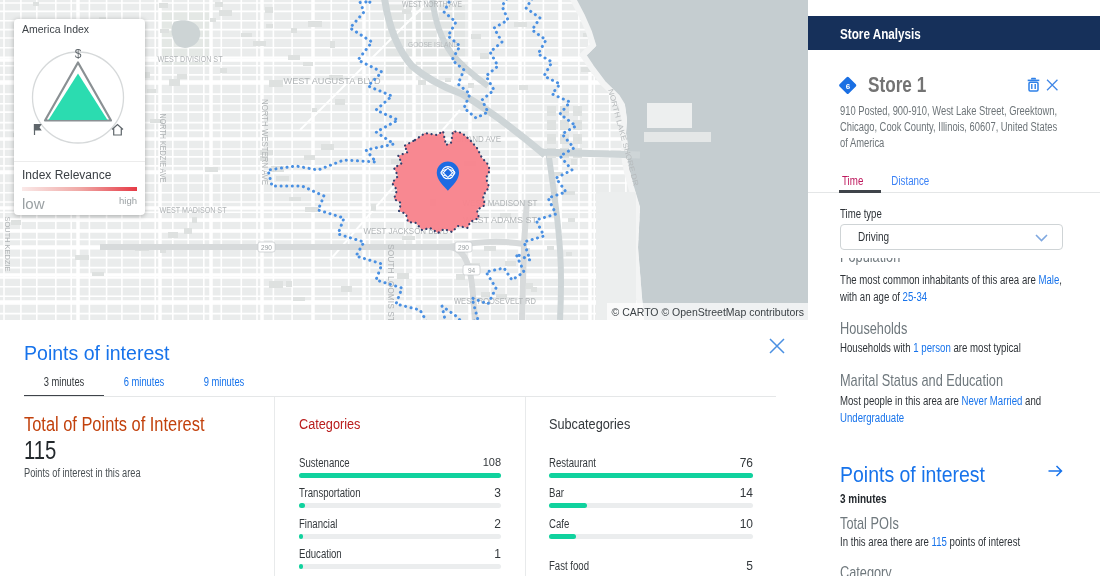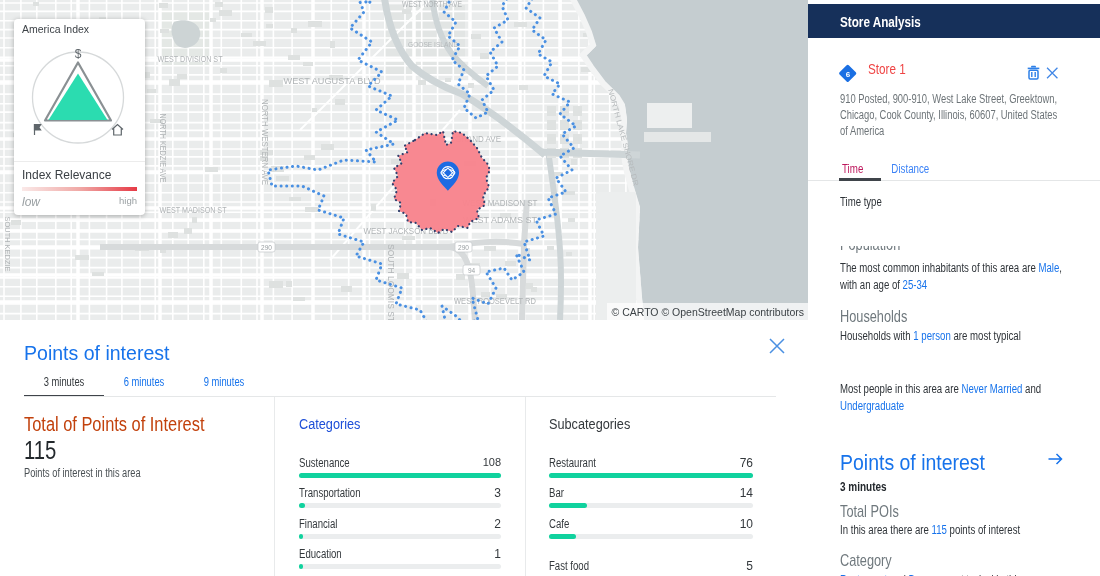--- a/index.html
+++ b/index.html
@@ -3,24 +3,24 @@
 * { margin:0; padding:0; box-sizing:border-box; }
 body { font-family:"Liberation Sans",sans-serif; width:1100px; height:576px; overflow:hidden; background:#fff; }
 #app { position:relative; width:1100px; height:576px; }
 #map { position:absolute; left:0; top:0; width:808px; height:320px; overflow:hidden; }
 #attrib { position:absolute; right:0; top:303px; height:17px; background:rgba(255,255,255,0.72); font-size:10.5px; color:#3c4246; padding:2.5px 4px 0 5px; }
 .ti-card { position:absolute; left:14px; top:19px; width:131px; height:196px; background:#fff; border-radius:4px; box-shadow:0 1px 5px rgba(0,0,0,0.28); }
 .ti-title { position:absolute; left:8px; top:4px; font-size:10.5px; color:#3d4247; }
 .ti-divider { position:absolute; left:0; top:142px; width:131px; height:1px; background:#ececec; }
 .ti-sub { position:absolute; left:8px; top:149px; font-size:12px; color:#3a3f44; }
 .ti-grad { position:absolute; left:8px; top:168px; width:115px; height:3.5px; background:linear-gradient(to right,#fae9e8,#f0a9a6,#e63a46); }
-.ti-low { position:absolute; left:8px; top:176px; font-size:12px; color:#9aa0a3;font-style:italic; }
+.ti-low { position:absolute; left:8px; top:176px; font-size:15px; color:#9aa0a3; }
 .ti-high { position:absolute; right:8px; top:176px; font-size:9.5px; color:#9aa0a3; }
 #bottom { position:absolute; left:0; top:320px; width:808px; height:256px; background:#fff; }
-#sidebar { position:absolute; left:808px; top:4px; width:292px; height:416px; background:#fff; }
+#sidebar { position:absolute; left:808px; top:16px; width:292px; height:416px; background:#fff; }
 .blue { color:#1773eb; }
 .gray-h { color:#6f787d; font-size:17px; }
 .sqL { display:inline-block; transform:scaleX(0.77); transform-origin:0 50%; white-space:nowrap; }
 .sq75L { display:inline-block; transform:scaleX(0.75); transform-origin:0 50%; white-space:nowrap; }
 .sq78L { display:inline-block; transform:scaleX(0.78); transform-origin:0 50%; white-space:nowrap; }
 .sq80 { display:inline-block; transform:scaleX(0.80); transform-origin:0 50%; white-space:nowrap; }
 .sq82L { display:inline-block; transform:scaleX(0.82); transform-origin:0 50%; white-space:nowrap; }
 .sq885L { display:inline-block; transform:scaleX(0.885); transform-origin:0 50%; white-space:nowrap; }
 .sq93L { display:inline-block; transform:scaleX(0.93); transform-origin:0 50%; white-space:nowrap; }
 .sqC { display:inline-block; transform:scaleX(0.78); white-space:nowrap; }
@@ -306,21 +306,21 @@
  <div style="position:absolute;left:24px;top:55px;width:80px;text-align:center;font-size:12px;color:#33383c"><span class="sqC">3 minutes</span></div>
  <div style="position:absolute;left:104px;top:55px;width:80px;text-align:center;font-size:12px;color:#1773eb"><span class="sqC">6 minutes</span></div>
  <div style="position:absolute;left:184px;top:55px;width:80px;text-align:center;font-size:12px;color:#1773eb"><span class="sqC">9 minutes</span></div>
  <div style="position:absolute;left:24px;top:74.5px;width:80px;height:2.8px;background:#3f444a"></div>
  <div style="position:absolute;left:24px;top:76px;width:752px;height:1px;background:#e5e7e8"></div>
  <div style="position:absolute;left:274px;top:77px;width:1px;height:179px;background:#e8eaeb"></div>
  <div style="position:absolute;left:525px;top:77px;width:1px;height:179px;background:#e8eaeb"></div>
  <div style="position:absolute;left:24px;top:93px;font-size:20px;color:#c2410c"><span class="sq82L">Total of Points of Interest</span></div>
  <div style="position:absolute;left:24px;top:115px;font-size:26px;color:#23282c"><span class="sq78L">115</span></div>
  <div style="position:absolute;left:24px;top:146px;font-size:12px;color:#4a5054"><span class="sqL">Points of interest in this area</span></div>
- <div style="position:absolute;left:299px;top:95px;font-size:15.5px;color:#1d4ed8"><span class="sq82L">Categories</span></div>
+ <div style="position:absolute;left:299px;top:95px;font-size:15.5px;color:#b91c1c"><span class="sq82L">Categories</span></div>
  <div style="position:absolute;left:549px;top:95px;font-size:15.5px;color:#33383c"><span class="sq82L">Subcategories</span></div>
  <div style="position:absolute;left:299px;top:135.5px;width:202px;height:26px">
 <span class="sq80" style="position:absolute;left:0;top:0;font-size:12px;color:#33383c">Sustenance</span>
 <span style="position:absolute;right:0;top:0;font-size:11px;color:#33383c">108</span>
 <div style="position:absolute;left:0;top:17px;width:202px;height:5px;border-radius:2.5px;background:#ebedee"></div>
 <div style="position:absolute;left:0;top:17px;width:202.0px;height:5px;border-radius:2.5px;background:#10d29e"></div>
 </div>
       <div style="position:absolute;left:299px;top:166px;width:202px;height:26px">
 <span class="sq80" style="position:absolute;left:0;top:0;font-size:12px;color:#33383c">Transportation</span>
 <span style="position:absolute;right:0;top:0;font-size:12px;color:#33383c">3</span>
@@ -365,46 +365,53 @@
 </div>
 </div>
 
 <div id="sidebar">
  <div style="position:absolute;left:0;top:0;width:292px;height:34px;background:#16305a"></div>
  <div style="position:absolute;left:32px;top:9px;font-size:15px;font-weight:bold;color:#fff"><span class="sq78L">Store Analysis</span></div>
  <div style="position:absolute;left:31px;top:61px;width:18px;height:18px">
    <div style="position:absolute;left:2.3px;top:2.3px;width:13.4px;height:13.4px;background:#1a6fe3;border-radius:1.5px;transform:rotate(45deg)"></div>
    <div style="position:absolute;left:0;top:4.5px;width:18px;text-align:center;font-size:8px;font-weight:bold;color:#fff">6</div>
  </div>
- <div style="position:absolute;left:60px;top:55.5px;font-size:15px;font-weight:normal;color:#ef4444"><span class="sq78L">Store 1</span></div>
+ <div style="position:absolute;left:60px;top:55.5px;font-size:22px;font-weight:bold;color:#737373"><span class="sq78L">Store 1</span></div>
  <svg width="13" height="15" viewBox="0 0 13 15" style="position:absolute;left:219px;top:61px">
         <g stroke="#2e80e8" fill="none">
           <rect x="0.7" y="2.6" width="11.6" height="1.6" fill="#2e80e8" stroke="none"></rect>
           <path d="M4 2.6 V1.6 Q4 0.7 4.9 0.7 H8.1 Q9 0.7 9 1.6 V2.6" fill="#2e80e8" stroke="none"></path>
           <rect x="2" y="5.2" width="9" height="8.8" rx="1.2" stroke-width="1.5"></rect>
           <path d="M4.8 7 V12" stroke-width="1.4"></path>
           <path d="M8.2 7 V12" stroke-width="1.4"></path>
         </g>
       </svg>
       <svg width="12.5" height="12" viewBox="0 0 15 15" style="position:absolute;left:237.5px;top:62.5px">
         <g stroke="#4187e6" stroke-width="1.6" fill="none">
           <path d="M1 1 L14 14 M14 1 L1 14"></path>
         </g>
       </svg>
  <div style="position:absolute;left:32px;top:87px;width:260px;font-size:12.5px;line-height:16.2px;color:#6d7478"><span class="sq75L">910 Posted, 900-910, West Lake Street, Greektown,<br>Chicago, Cook County, Illinois, 60607, United States<br>of America</span></div>
  <div style="position:absolute;left:31px;top:158px;width:42px;font-size:12.5px;color:#be185d"><span class="sqC">Time</span></div>
  <div style="position:absolute;left:76px;top:158px;width:52px;text-align:center;font-size:12.5px;color:#3b82f6"><span class="sqC">Distance</span></div>
  <div style="position:absolute;left:0;top:176px;width:292px;height:1px;background:#e4e6e7"></div>
  <div style="position:absolute;left:31px;top:174px;width:42px;height:3.4px;background:#3f444a"></div>
  <div style="position:absolute;left:32px;top:191px;font-size:12px;color:#2e3338"><span class="sq80">Time type</span></div>
+ <div style="position:absolute;left:32px;top:208px;width:223px;height:26px;border:1px solid #cfd4d6;border-radius:4px;background:#fff">
+   <span class="sq80" style="position:absolute;left:17px;top:5px;font-size:12.5px;color:#2e3338">Driving</span>
+   <svg width="13" height="8" viewBox="0 0 13 8" style="position:absolute;right:14px;top:9px">
+          <path d="M1 1 L6.5 6.5 L12 1" stroke="#7fa8e0" stroke-width="1.6" fill="none"></path>
+        </svg>
+ </div>
  <div style="position:absolute;left:0;top:242px;width:292px;height:334px;overflow:hidden">
    <div class="gray-h" style="position:absolute;left:32px;top:-11px"><span class="sq75L">Population</span></div>
    <div style="position:absolute;left:32px;top:14px;width:280px;font-size:12.5px;line-height:17px;color:#2e3338"><span class="sqL">The most common inhabitants of this area are <span class="blue">Male</span>,<br>with an age of <span class="blue">25-34</span></span></div>
    <div class="gray-h" style="position:absolute;left:32px;top:61px"><span class="sq75L">Households</span></div>
    <div style="position:absolute;left:32px;top:83px;width:280px;font-size:12.5px;color:#2e3338"><span class="sqL">Households with <span class="blue">1 person</span> are most typical</span></div>
+   <div class="gray-h" style="position:absolute;left:32px;top:113px"><span class="sq75L">Marital Status and Education</span></div>
    <div style="position:absolute;left:32px;top:135px;width:280px;font-size:12.5px;line-height:17px;color:#2e3338"><span class="sqL">Most people in this area are <span class="blue">Never Married</span> and<br><span class="blue">Undergraduate</span></span></div>
    <div style="position:absolute;left:32px;top:203.5px;font-size:22px;color:#1773eb"><span class="sq885L">Points of interest</span></div>
    <div style="position:absolute;left:32px;top:233.5px;font-size:12.5px;font-weight:bold;color:#23282d"><span class="sq80">3 minutes</span></div>
    <div class="gray-h" style="position:absolute;left:32px;top:256px"><span class="sq75L">Total POIs</span></div>
    <div style="position:absolute;left:32px;top:276.5px;width:280px;font-size:12.5px;color:#2e3338"><span class="sqL">In this area there are <span class="blue">115</span> points of interest</span></div>
    <div class="gray-h" style="position:absolute;left:32px;top:305px"><span class="sq75L">Category</span></div>
    <div style="position:absolute;left:32px;top:327px;width:280px;font-size:12.5px;color:#2e3338"><span class="sqL"><span class="blue">Restaurant</span> and <span class="blue">Bar</span> are most typical in this area</span></div>
  </div>
  <svg width="15" height="12" viewBox="0 0 15 12" style="position:absolute;left:240px;top:449px">
         <g stroke="#1773eb" stroke-width="1.5" fill="none">

